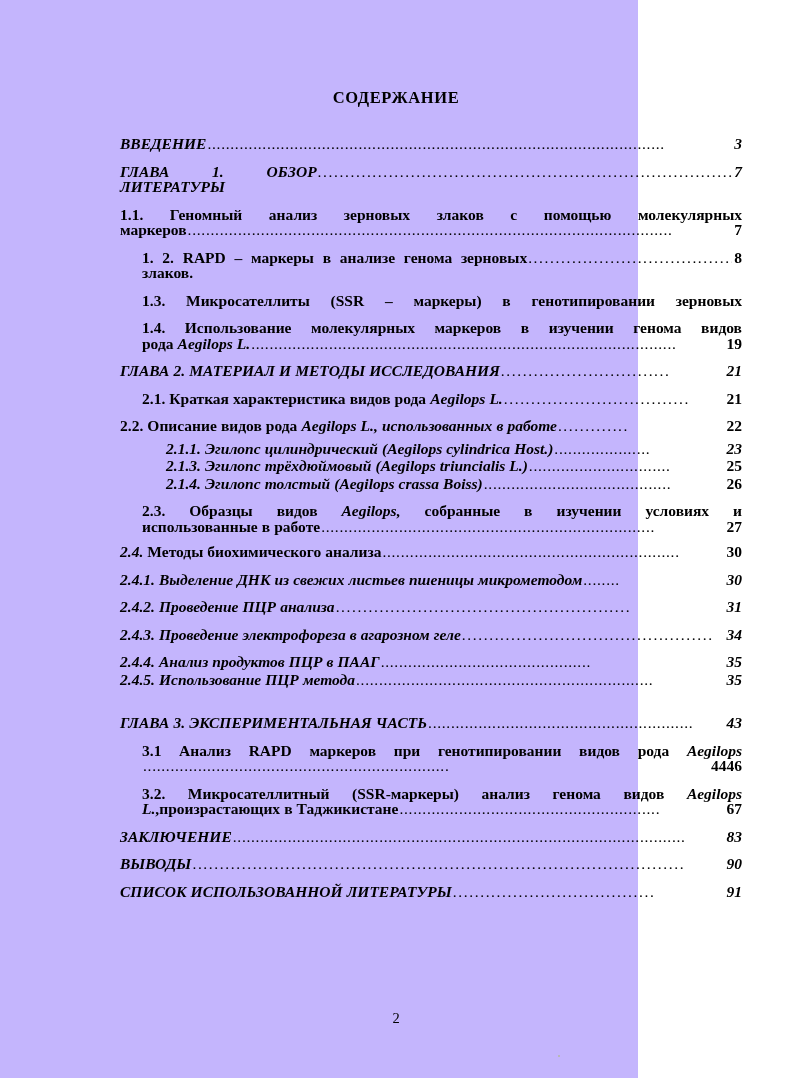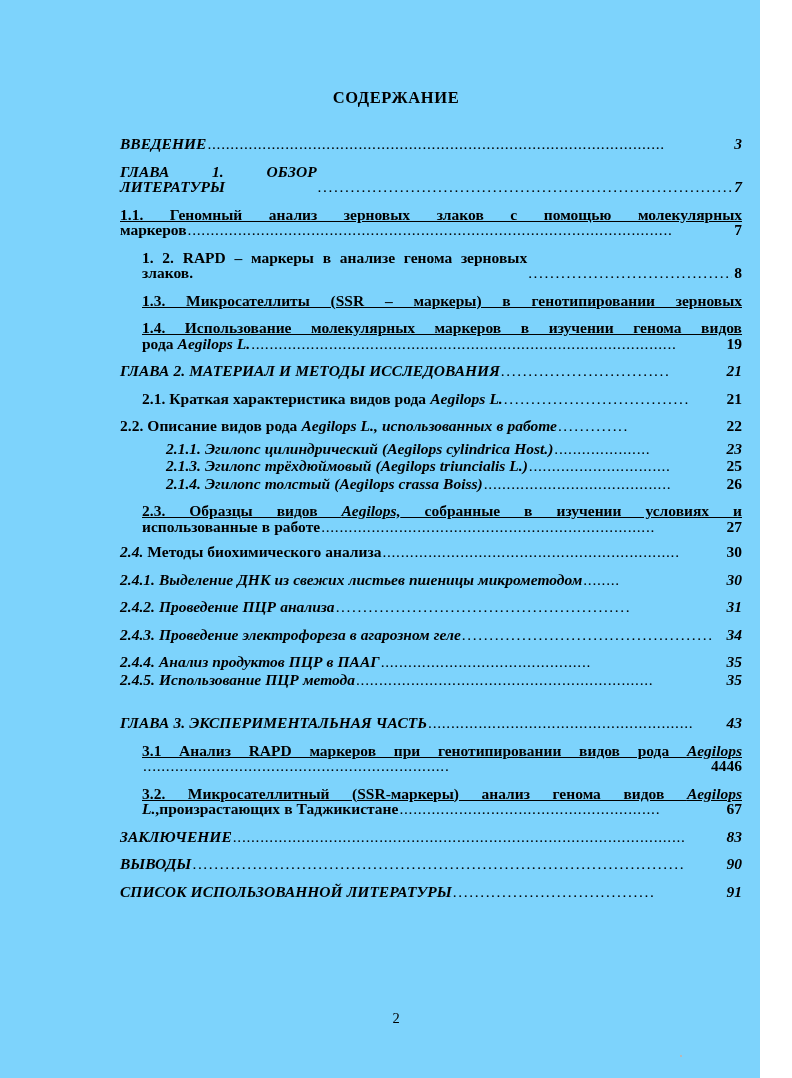--- a/index.html
+++ b/index.html
@@ -12,23 +12,23 @@
     height: 1078px;
     position: relative;
     font-family: "Liberation Serif", "DejaVu Serif", serif;
     color: #000000;
     overflow: hidden;
   }
 
   .page {
     position: absolute;
     left: 0; top: 0;
-    width: 760px;
+    width: 638px;
     height: 1078px;
-    background: #7dd3fc;
+    background: #c4b5fd;
   }
 
   .toc-title {
     position: absolute;
     left: 0;
     top: 88px;
     width: 792px;
     text-align: center;
     font-size: 16.5px;
     font-weight: bold;
@@ -56,21 +56,21 @@
   .entry .txt {
     
   }
   .entry .pg {
     white-space: nowrap;
   }
 
   
   .row {
     display: flex;
-    align-items: flex-end;
+    align-items: flex-start;
     width: 100%;
   }
   .row .txt { flex: 0 1 auto; }
   .row .dots {
     flex: 1 1 auto;
     min-width: 6px;
     overflow: hidden;
     white-space: nowrap;
     margin: 0 1px;
     letter-spacing: 1.6px;
@@ -79,21 +79,20 @@
     font-size: 15.5px;
     line-height: 1;
   }
   .row .dots.tight { letter-spacing: 0.7px; }
   .row .pg { flex: 0 0 auto; padding-left: 1px; }
 
   
   .wrap-first {
     display: block;
     width: 100%;
-    text-decoration: underline;
   }
 
   
   .i   { font-style: italic; }
   .b   { font-weight: bold; }
   .bi  { font-weight: bold; font-style: italic; }
   .n   { font-weight: normal; font-style: normal; }
 
   
   .lvl0 { margin-left: 0px; }

